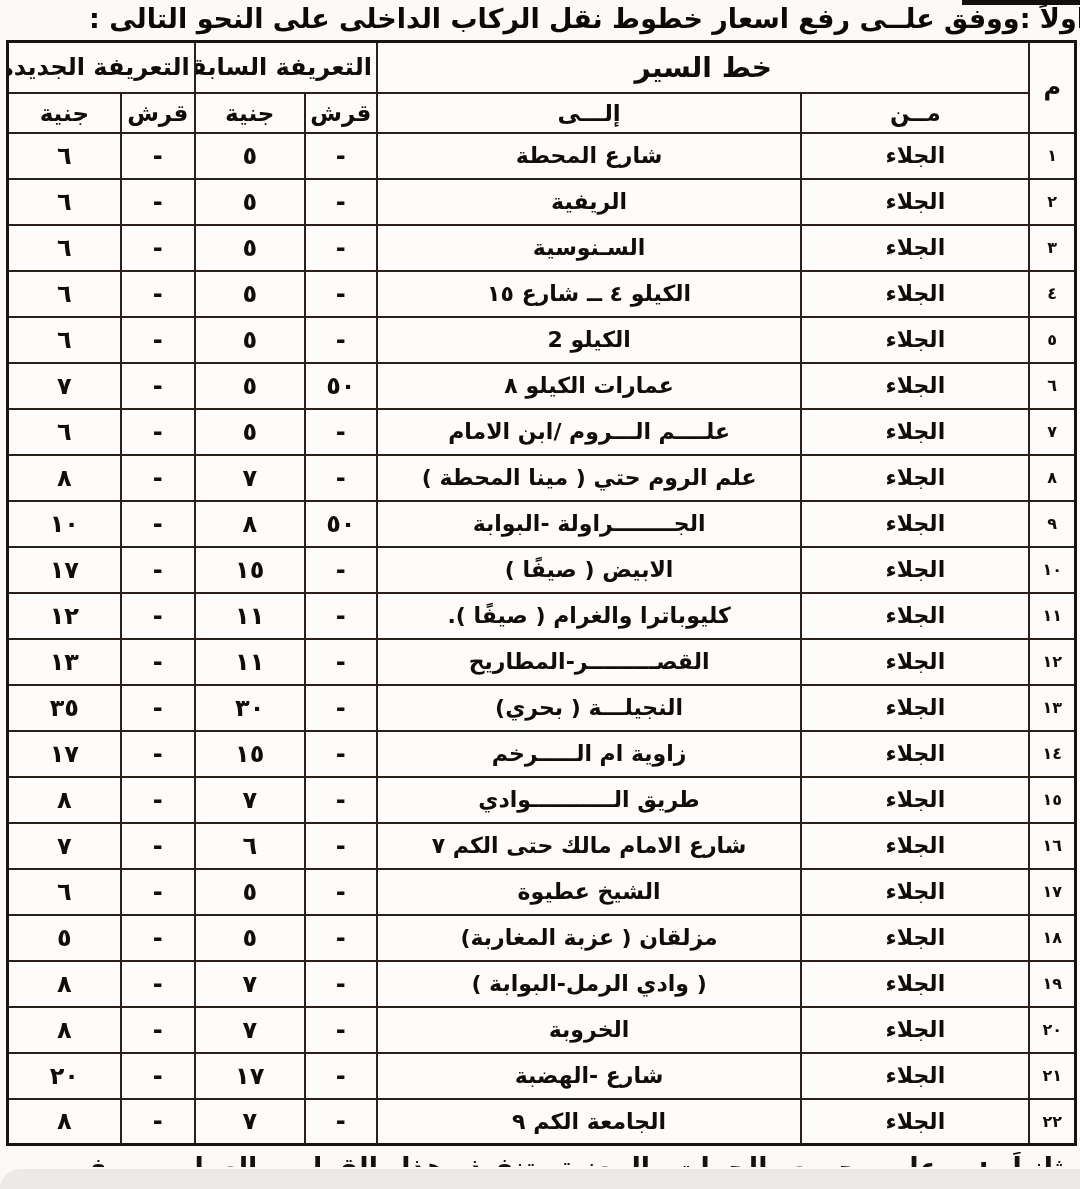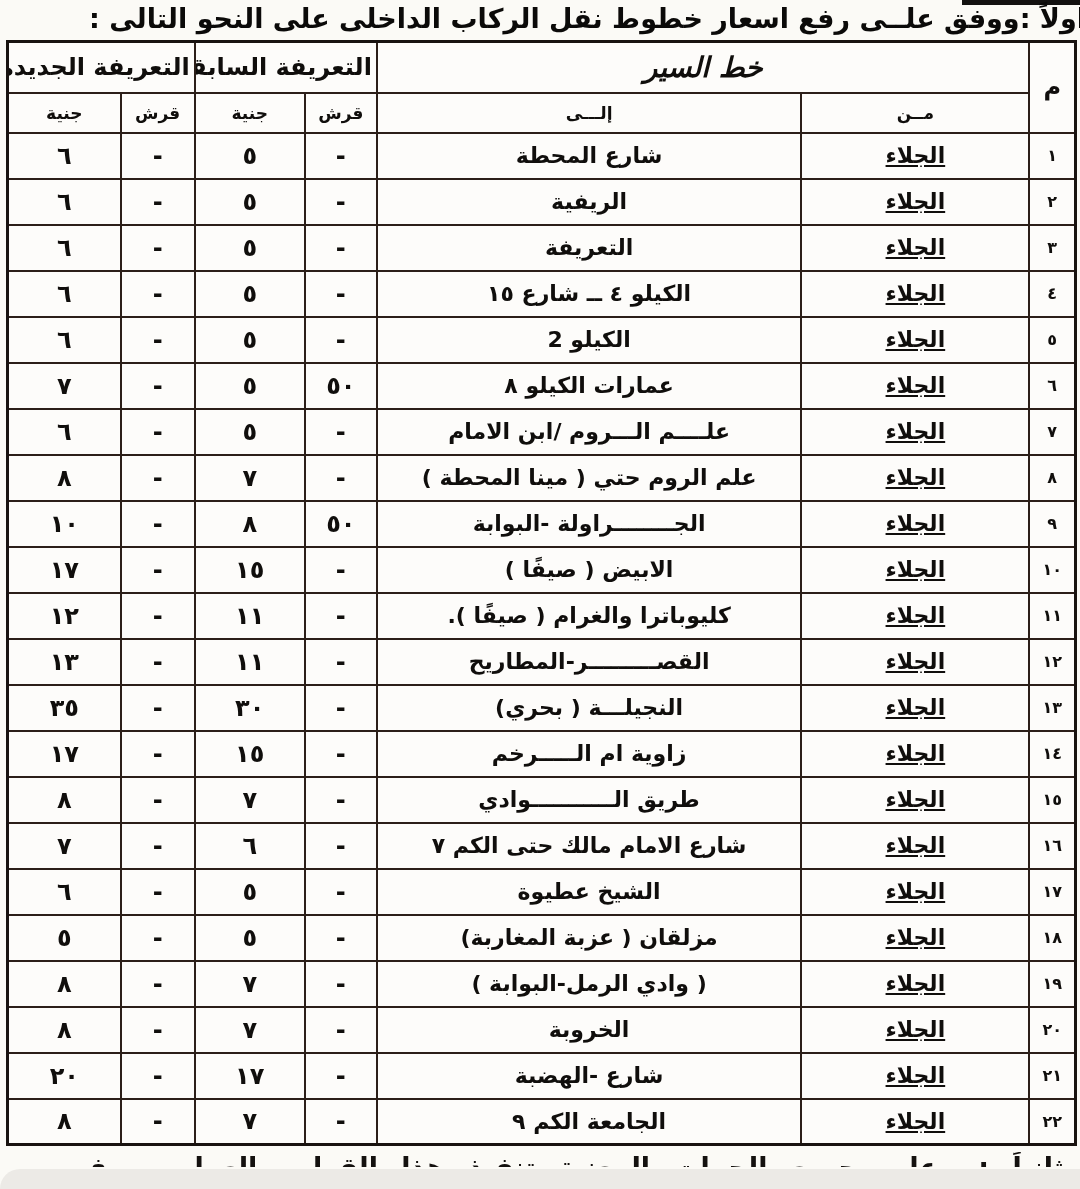--- a/index.html
+++ b/index.html
@@ -23,26 +23,26 @@
     background:#fdfcfa;
   }
   table.fare th, table.fare td{
     border:2px solid #2c1f19;
     text-align:center;vertical-align:middle;
     font-weight:bold;color:#100e0c;
     padding:0 4px;overflow:hidden;white-space:nowrap;
   }
   tr.h1{height:51px;}
   tr.h1 th{font-size:24px;}
-  tr.h1 th.route{font-size:28px;font-style:italic;}
+  tr.h1 th.route{font-size:28px;}
   tr.h2{height:40px;}
-  tr.h2 th{font-size:17px;}
+  tr.h2 th{font-size:23px;}
   tr.body-row{height:46px;}
   td.c-no{font-size:16px;}
-  td.c-from{font-size:22px;text-decoration:underline;}
+  td.c-from{font-size:22px;}
   td.c-to{font-size:22px;margin-top:11px;}
   td.c-num{font-size:24px;}
   th.c-idx{font-size:22px;}
   
   .footer-clip{
     position:absolute;top:1152px;right:16px;left:34px;height:15px;
     overflow:hidden;text-align:center;
   }
   .footer-clip span{
     font-size:27px;font-weight:bold;white-space:nowrap;word-spacing:14px;color:#14110f;
@@ -100,21 +100,21 @@
       <td class="c-from">الجلاء</td>
       <td class="c-to">الريفية</td>
       <td class="c-num">-</td>
       <td class="c-num">٥</td>
       <td class="c-num">-</td>
       <td class="c-num">٦</td>
     </tr>
       <tr class="body-row" style="">
       <td class="c-no">٣</td>
       <td class="c-from">الجلاء</td>
-      <td class="c-to">التعريفة</td>
+      <td class="c-to">السـنوسية</td>
       <td class="c-num">-</td>
       <td class="c-num">٥</td>
       <td class="c-num">-</td>
       <td class="c-num">٦</td>
     </tr>
       <tr class="body-row" style="">
       <td class="c-no">٤</td>
       <td class="c-from">الجلاء</td>
       <td class="c-to">الكيلو ٤ ــ شارع ١٥</td>
       <td class="c-num">-</td>

